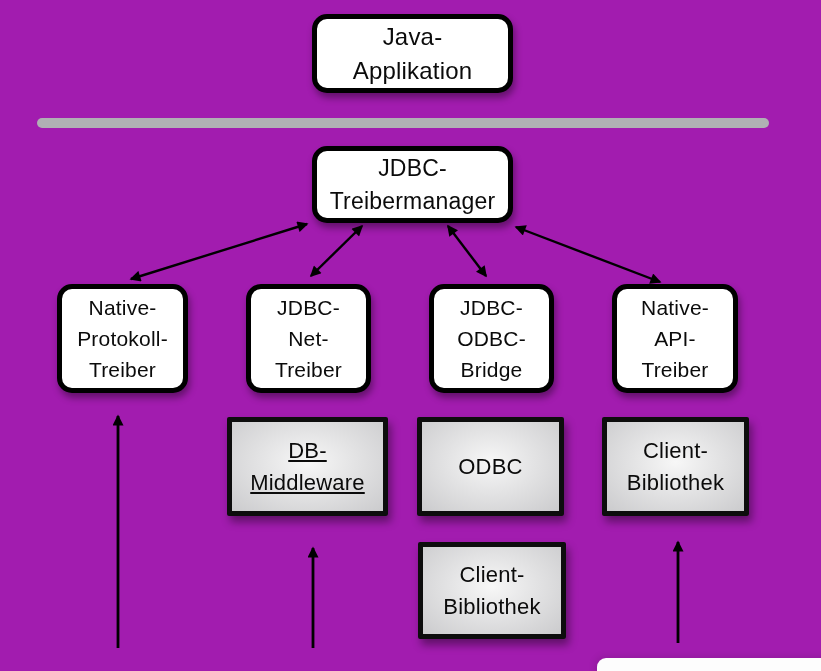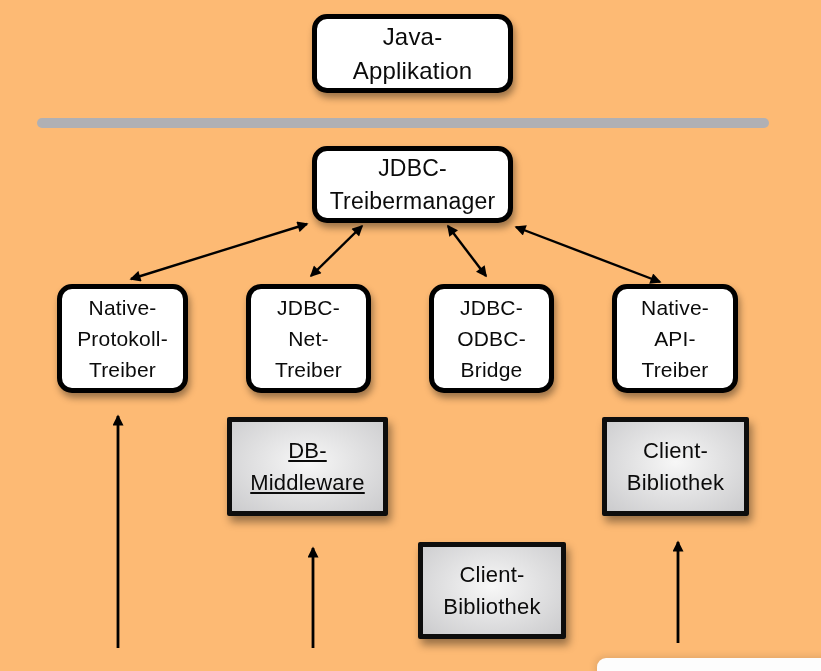--- a/index.html
+++ b/index.html
@@ -1,19 +1,19 @@
 <!DOCTYPE html>
 <html><head>
 <meta charset="utf-8">
 <style>
   html,body{margin:0;padding:0;}
   #canvas{
     position:relative;
     width:821px;height:671px;
-    background:#fdba74;
+    background:#a21caf;
     overflow:hidden;
     font-family:"Liberation Sans", sans-serif;
     color:#0b0b0b;
   }
   .node{
     position:absolute;
     box-sizing:border-box;
     display:flex;align-items:center;justify-content:center;
     text-align:center;
     white-space:pre-line;
@@ -68,20 +68,21 @@
 Treiber</div>
   <div class="node rounded" style="left:429px;top:284px;width:125px;height:109px;font-size:21px;line-height:31px;">JDBC-
 ODBC-
 Bridge</div>
   <div class="node rounded" style="left:612px;top:284px;width:126px;height:109px;font-size:21px;line-height:31px;">Native-
 API-
 Treiber</div>
 
   <div class="node gray" style="left:227px;top:417px;width:161px;height:99px;font-size:22px;line-height:32px;text-decoration:underline;">DB-
 Middleware</div>
+  <div class="node gray" style="left:417px;top:417px;width:147px;height:99px;font-size:22px;line-height:32px;">ODBC</div>
   <div class="node gray" style="left:602px;top:417px;width:147px;height:99px;font-size:22px;line-height:32px;">Client-
 Bibliothek</div>
   <div class="node gray" style="left:418px;top:542px;width:148px;height:97px;font-size:22px;line-height:32px;">Client-
 Bibliothek</div>
 
   <svg id="arrow-layer" width="821" height="671" viewBox="0 0 821 671">
     <defs>
       <marker id="ah" viewBox="0 0 10 10" refX="8.6" refY="5" markerWidth="13" markerHeight="11" markerUnits="userSpaceOnUse" orient="auto-start-reverse">
         <path d="M0,0 L10,5 L0,10 z" fill="#000"></path>
       </marker>

